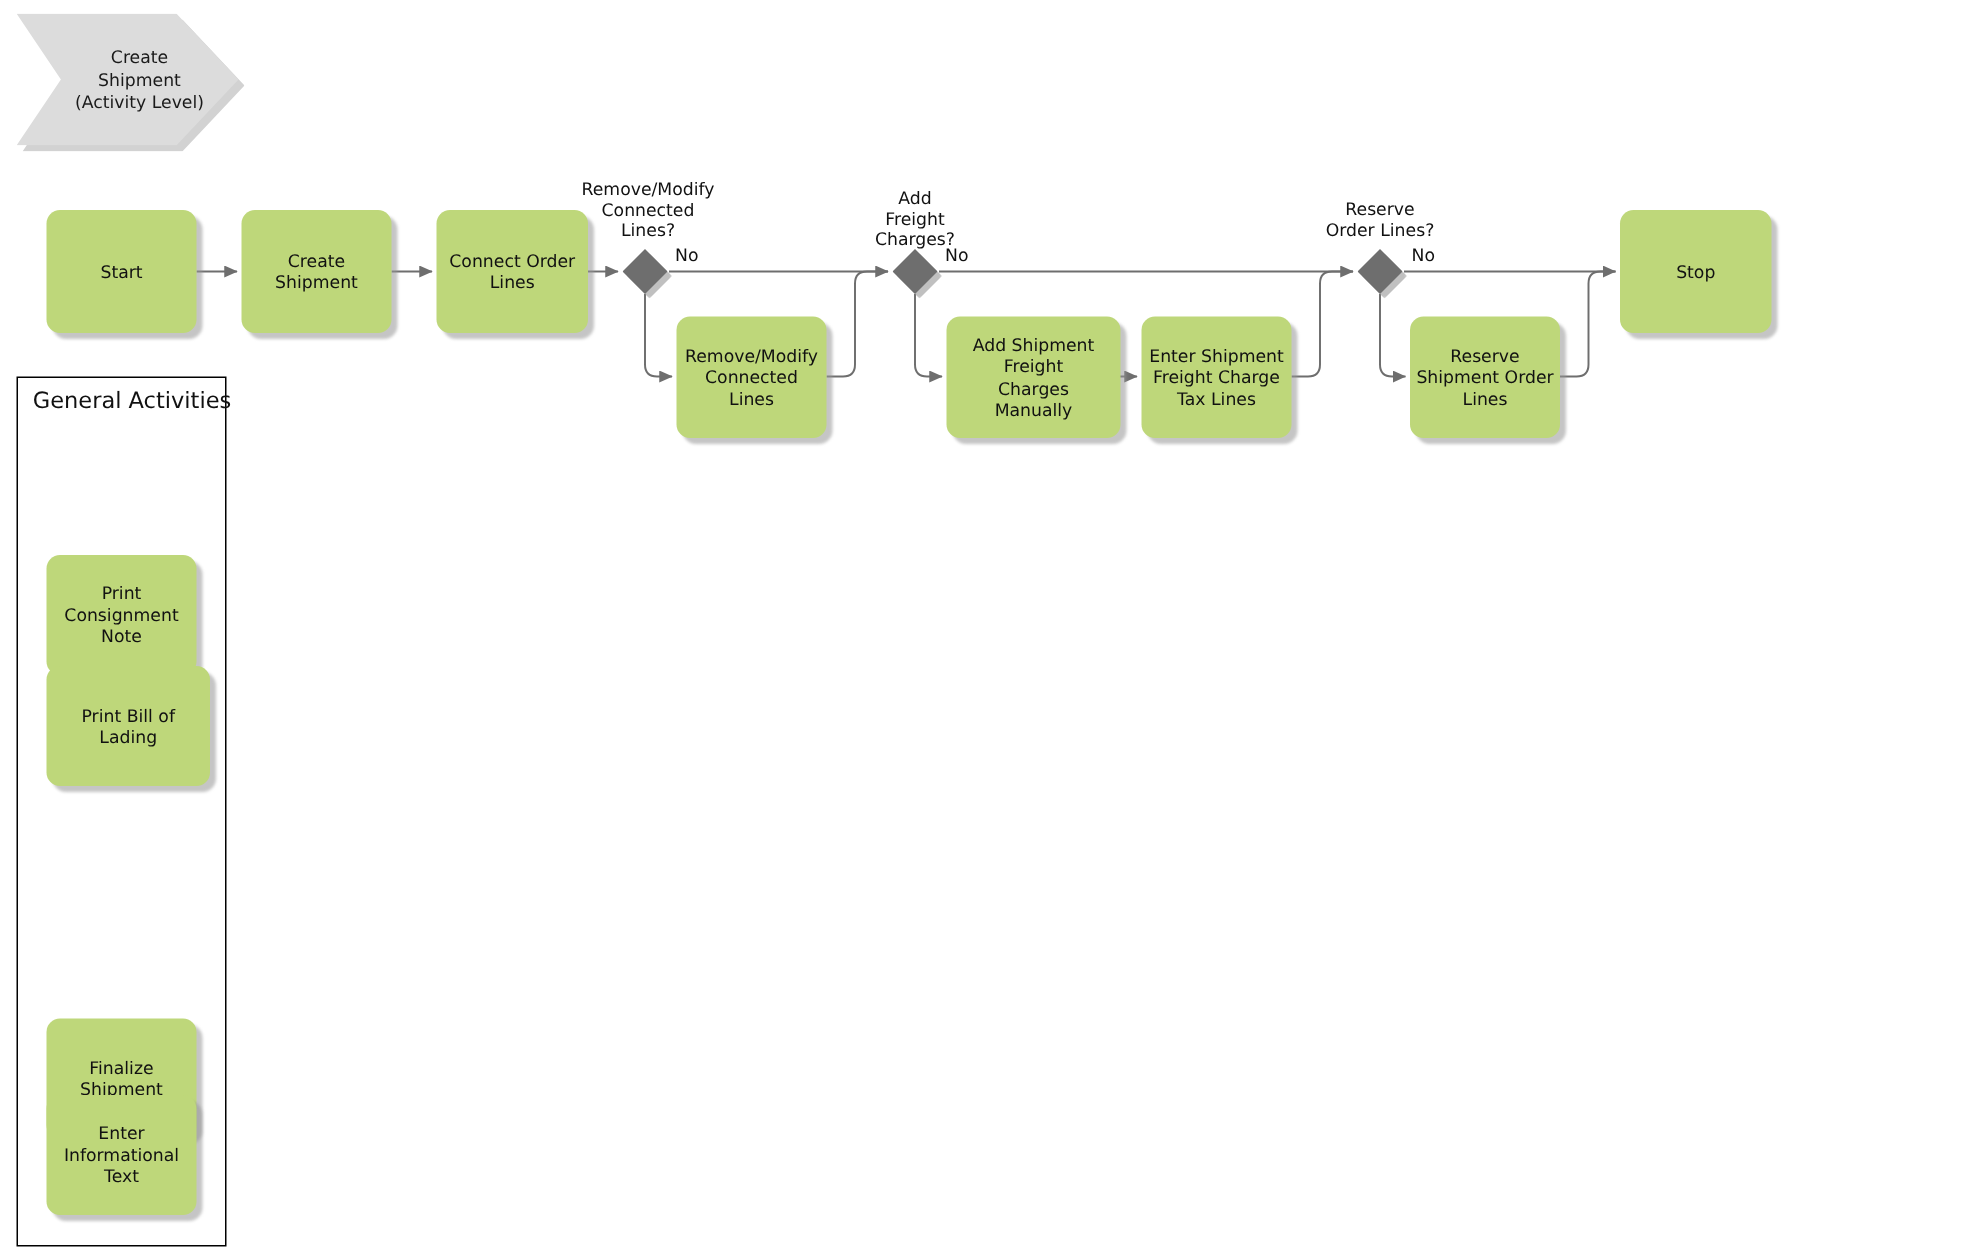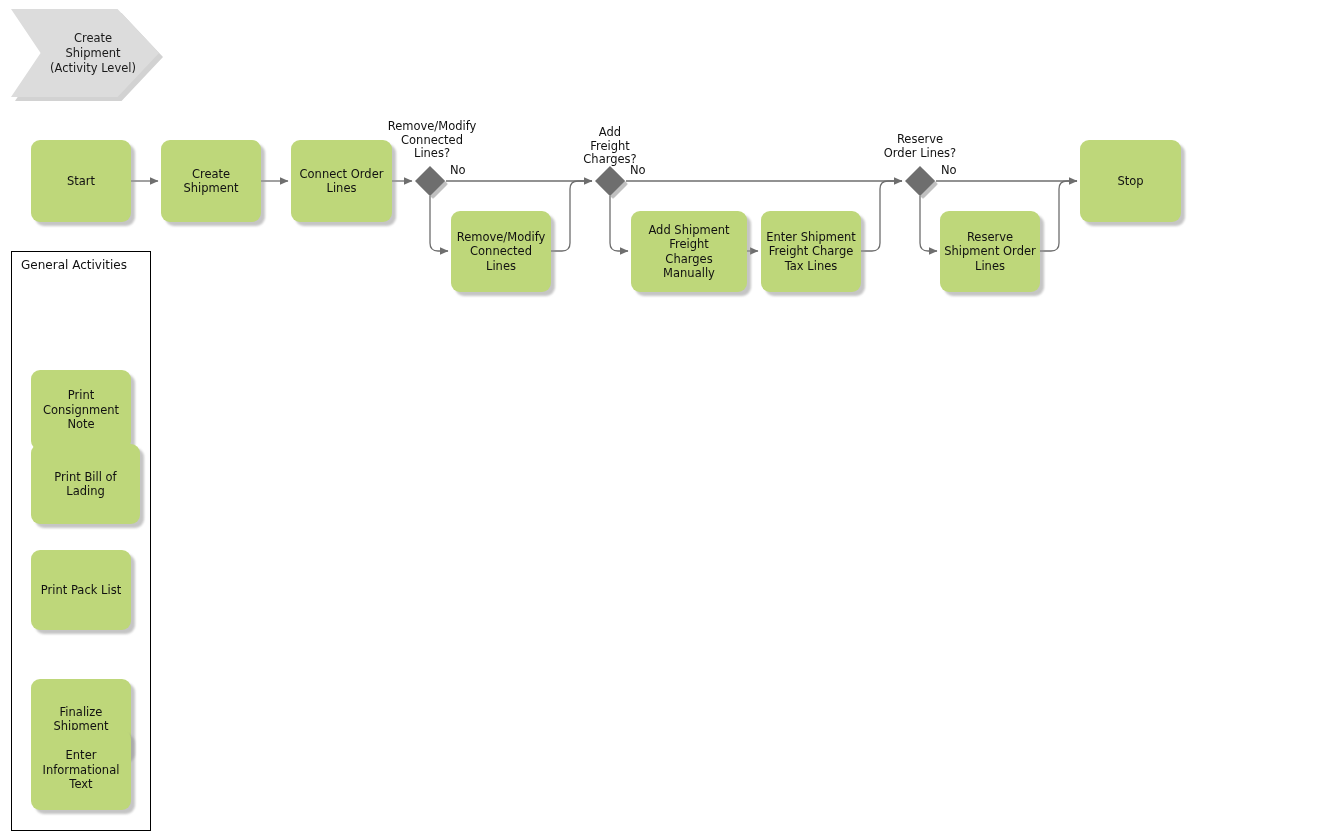--- a/index.html
+++ b/index.html
@@ -158,25 +158,25 @@
     left: 11px;
     top: 251px;
     width: 140px;
     height: 580px;
     border: 1.5px solid #000;
     box-sizing: border-box;
     background: #ffffff;
   }
   .panel-title {
     position: absolute;
-    left: 4px;
+    left: 18px;
     top: 258px;
     width: 140px;
     text-align: center;
-    font-size: 12px;
+    font-size: 15px;
     color: #111;
   }
 </style>
 </head>
 <body>
 
 <div id="canvas">
 
   <svg class="wires" viewBox="0 0 1324 840" xmlns="http://www.w3.org/2000/svg">
     <defs>
@@ -321,25 +321,20 @@
 Note</div>
   </div>
 
   <div class="node" style="left:31px; top:444px; width:109px; height:80px;">
     <div class="shadow"></div>
     <div class="face" style="background: rgb(190, 215, 122);"></div>
     <div class="label">Print Bill of
 Lading</div>
   </div>
 
-  <div class="node" style="left:31px; top:550px; width:100px; height:80px;">
-    <div class="shadow"></div>
-    <div class="face" style="background: rgb(190, 215, 122);"></div>
-    <div class="label">Print Pack List</div>
-  </div>
 
   <div class="node" style="left:31px; top:641px; width:100px; height:80px;margin-top:38px;">
     <div class="shadow"></div>
     <div class="face" style="background: rgb(190, 215, 122);"></div>
     <div class="label">Finalize
 Shipment</div>
   </div>
 
   <div class="node" style="left:31px; top:730px; width:100px; height:80px;">
     <div class="shadow"></div>

